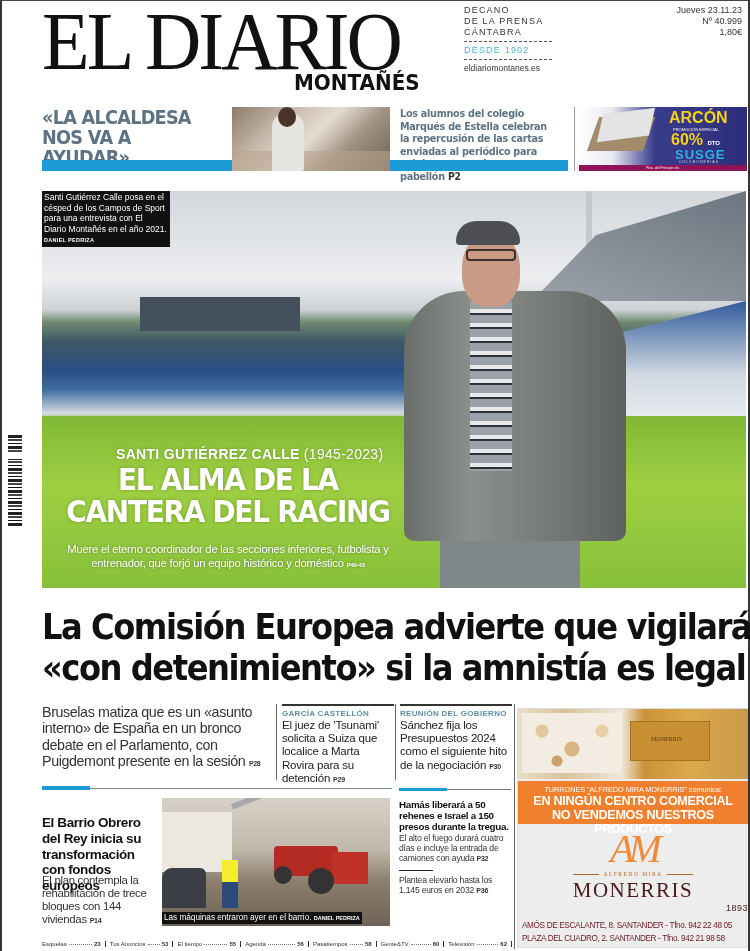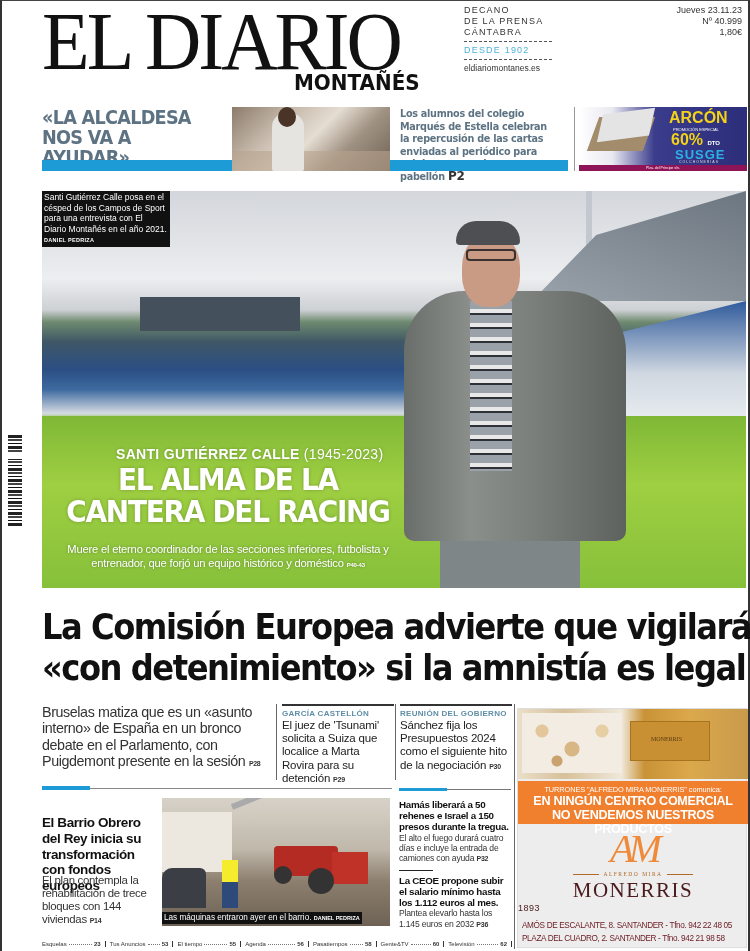--- a/index.html
+++ b/index.html
@@ -17,21 +17,21 @@
   .issue { position: absolute; right: 6px; top: 4px; text-align: right; font-size: 9px; line-height: 11px; color: #333; }
 
   
   .quote-head { position: absolute; left: 40px; top: 106px; width: 190px; font-family: "DejaVu Sans", sans-serif; font-weight: bold; font-size: 19px; line-height: 20px; color: #5d7383; letter-spacing: -0.8px; transform: scaleX(0.93); transform-origin: left; }
   .blue-bar-1 { position: absolute; left: 40px; top: 159px; width: 190px; height: 11px; background: #1c9bd7; }
   .school-photo { position: absolute; left: 230px; top: 106px; width: 158px; height: 64px; background: linear-gradient(135deg,#8c7b6b 0%,#c9bcae 30%,#e5ddd2 50%,#a19384 70%,#6d6052 100%); overflow: hidden; }
   .school-photo .fig1 { position: absolute; left: 40px; top: 6px; width: 32px; height: 58px; background: #e6e4e0; border-radius: 14px 14px 2px 2px; }
   .school-photo .head1 { position: absolute; left: 46px; top: 0px; width: 18px; height: 20px; background: #4a3428; border-radius: 50%; }
   .school-photo .desk { position: absolute; left: 0; top: 44px; width: 158px; height: 20px; background: #b8a48e; opacity: 0.6; }
   .school-story { position: absolute; left: 398px; top: 106px; width: 170px; font-family: "DejaVu Sans", sans-serif; font-size: 10.5px; line-height: 12.5px; color: #5d7383; font-weight: bold; letter-spacing: -0.3px; transform: scaleX(0.92); transform-origin: left; }
-  .school-story .pg { font-size: 13px; color: #333; }
+  .school-story .pg { font-size: 10px; color: #333; }
   .blue-bar-2 { position: absolute; left: 388px; top: 159px; width: 178px; height: 11px; background: #1c9bd7; }
   .vdiv-top { position: absolute; left: 572px; top: 106px; width: 1px; height: 64px; background: #999; }
   .ad-arcon { position: absolute; left: 577px; top: 106px; width: 168px; height: 64px; background: linear-gradient(90deg,#ffffff 0%,#e8e8f0 20%,#3a3c8c 45%,#2c2e7a 100%); overflow: hidden; }
   .ad-arcon .box { position: absolute; left: 14px; top: 10px; width: 56px; height: 34px; background: #a28c6c; transform: skewX(-20deg); }
   .ad-arcon .lid { position: absolute; left: 22px; top: 4px; width: 50px; height: 28px; background: #e4e4e4; transform: skewX(-20deg) rotate(-8deg); }
   .ad-arcon .t1 { position: absolute; left: 90px; top: 2px; font-weight: bold; font-size: 16px; color: #f3d217; }
   .ad-arcon .t2 { position: absolute; left: 94px; top: 20px; font-size: 4px; color: #fff; }
   .ad-arcon .t3 { position: absolute; left: 92px; top: 24px; font-weight: bold; font-size: 16px; color: #f3d217; }
   .ad-arcon .t3 small { font-size: 6px; color: #fff; }
   .ad-arcon .t4 { position: absolute; left: 96px; top: 40px; font-weight: bold; font-size: 13px; color: #2ab3e6; letter-spacing: 1px; }
@@ -104,21 +104,21 @@
   .ad-monerris .photo .nuts { position: absolute; left: 4px; top: 4px; width: 100px; height: 60px; background: radial-gradient(circle at 20% 30%,#e3c79a 6px,transparent 7px),radial-gradient(circle at 50% 60%,#d9b784 7px,transparent 8px),radial-gradient(circle at 80% 30%,#e6cfa5 6px,transparent 7px),radial-gradient(circle at 35% 80%,#c9a26e 5px,transparent 6px),#f2ece2; }
   .ad-monerris .photo .bar { position: absolute; left: 112px; top: 12px; width: 80px; height: 40px; background: #c99033; border: 1px solid #a6731f; }
   .ad-monerris .photo .bar span { position: absolute; left: 20px; top: 14px; font-family: "Liberation Serif", serif; font-size: 6px; color: #5a3a10; }
   .ad-monerris .orange { position: absolute; left: 0; top: 72px; width: 230px; height: 43px; background: #f07f2e; text-align: center; color: #fff; }
   .ad-monerris .orange .l1 { font-size: 7.4px; padding-top: 4px; letter-spacing: -0.1px; }
   .ad-monerris .orange .l2 { font-weight: bold; font-size: 12.6px; line-height: 14px; letter-spacing: -0.3px; }
   .ad-monerris .logo-am { position: absolute; left: 0; top: 118px; width: 230px; text-align: center; font-family: "Liberation Serif", serif; font-size: 40px; color: #ee8a3a; font-style: italic; letter-spacing: -6px; line-height: 44px; }
   .ad-monerris .alfredo { position: absolute; left: 0; top: 162px; width: 230px; text-align: center; font-family: "Liberation Serif", serif; font-size: 5.5px; letter-spacing: 1.5px; color: #b06a2a; }
   .ad-monerris .alfredo::before, .ad-monerris .alfredo::after { content: ""; display: inline-block; width: 26px; height: 1px; background: #b06a2a; vertical-align: middle; margin: 0 4px; }
   .ad-monerris .brand { position: absolute; left: 0; top: 169px; width: 230px; text-align: center; font-family: "Liberation Serif", serif; font-size: 21px; letter-spacing: 1.5px; color: #4a1a1c; }
-  .ad-monerris .year { position: absolute; left: 0; top: 194px; width: 230px; text-align: left; font-size: 9px; color: #4a1a1c; letter-spacing: 0.5px; }
+  .ad-monerris .year { position: absolute; left: 0; top: 194px; width: 230px; text-align: right; font-size: 9px; color: #4a1a1c; letter-spacing: 0.5px; }
   .ad-monerris .addr { position: absolute; left: 4px; width: 226px; font-size: 8.2px; line-height: 11px; color: #6b1a22; letter-spacing: -0.35px; white-space: nowrap; }
 
   
   .footer-index { position: absolute; left: 40px; top: 935px; width: 470px; height: 14px; display: flex; font-size: 6px; color: #333; align-items: center; border-top: 1px solid #fff; }
   .footer-index .item { flex: 1; display: flex; justify-content: space-between; padding: 0 4px; border-right: 1px solid #333; white-space: nowrap; }
   .footer-index .item:first-child { padding-left: 0; }
   .footer-index .item .dots { flex: 1; border-bottom: 1px dotted #777; margin: 0 2px 2px; }
   .footer-index .item .num { font-weight: bold; }
 </style>
 </head>
@@ -258,21 +258,20 @@
     <div class="bar"></div>
     <div>
       <div class="brief-head">Hamás liberará a 50 rehenes e Israel a 150 presos durante la tregua.</div>
       <div class="brief-body">
         <span>El alto el fuego durará cuatro días e incluye la entrada de camiones con ayuda</span>
         <span class="pg-small">P32</span>
       </div>
     </div>
     <div class="brief-sep"></div>
     <div>
-      <div class="brief-head">La CEOE propone subir el salario mínimo hasta los 1.112 euros al mes.</div>
       <div class="brief-body">
         <span>Plantea elevarlo hasta los 1.145 euros en 2032</span>
         <span class="pg-small">P36</span>
       </div>
     </div>
   </div>
 
   <div class="ad-monerris">
     <div class="photo">
       <div class="nuts"></div>

